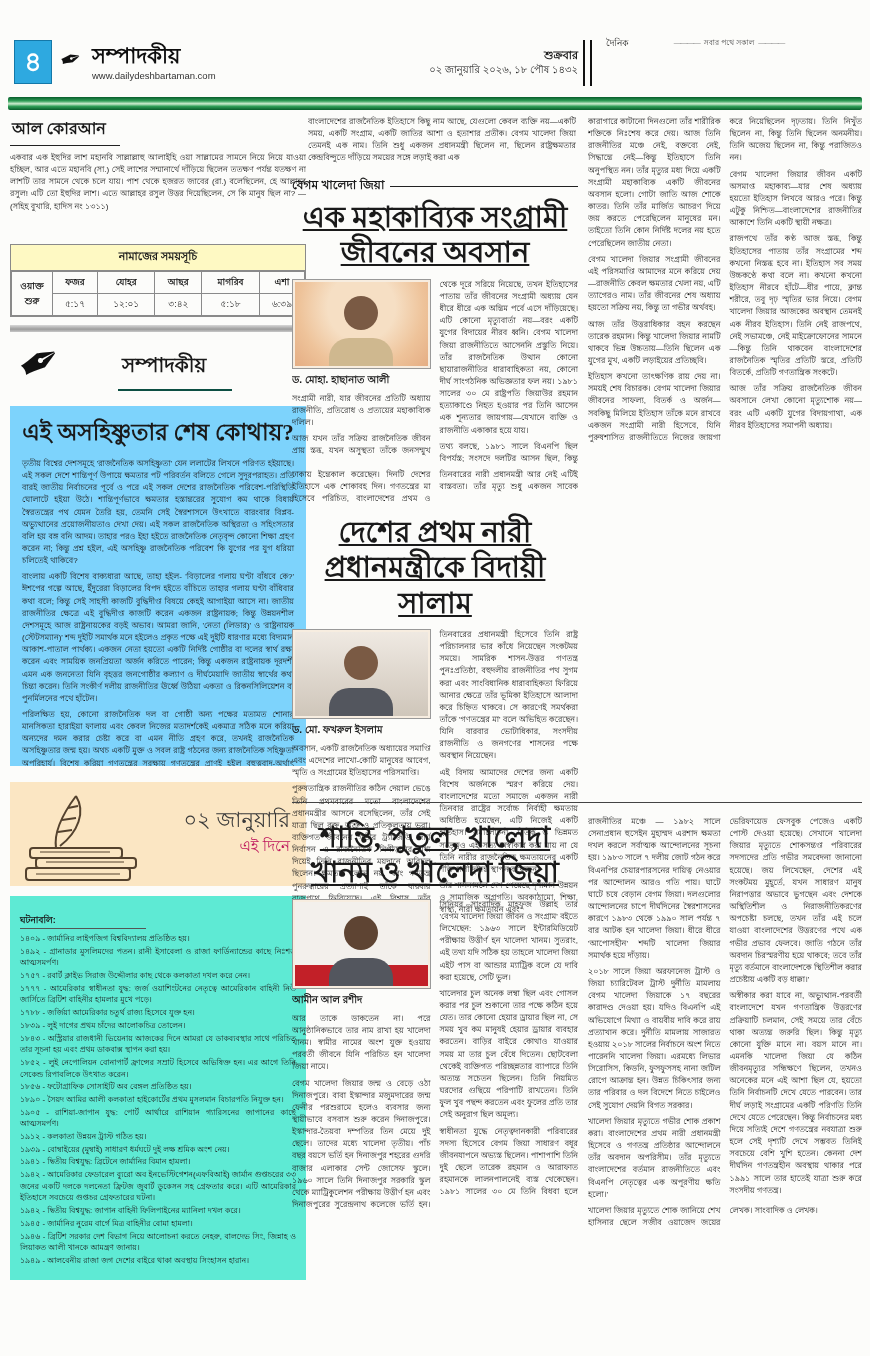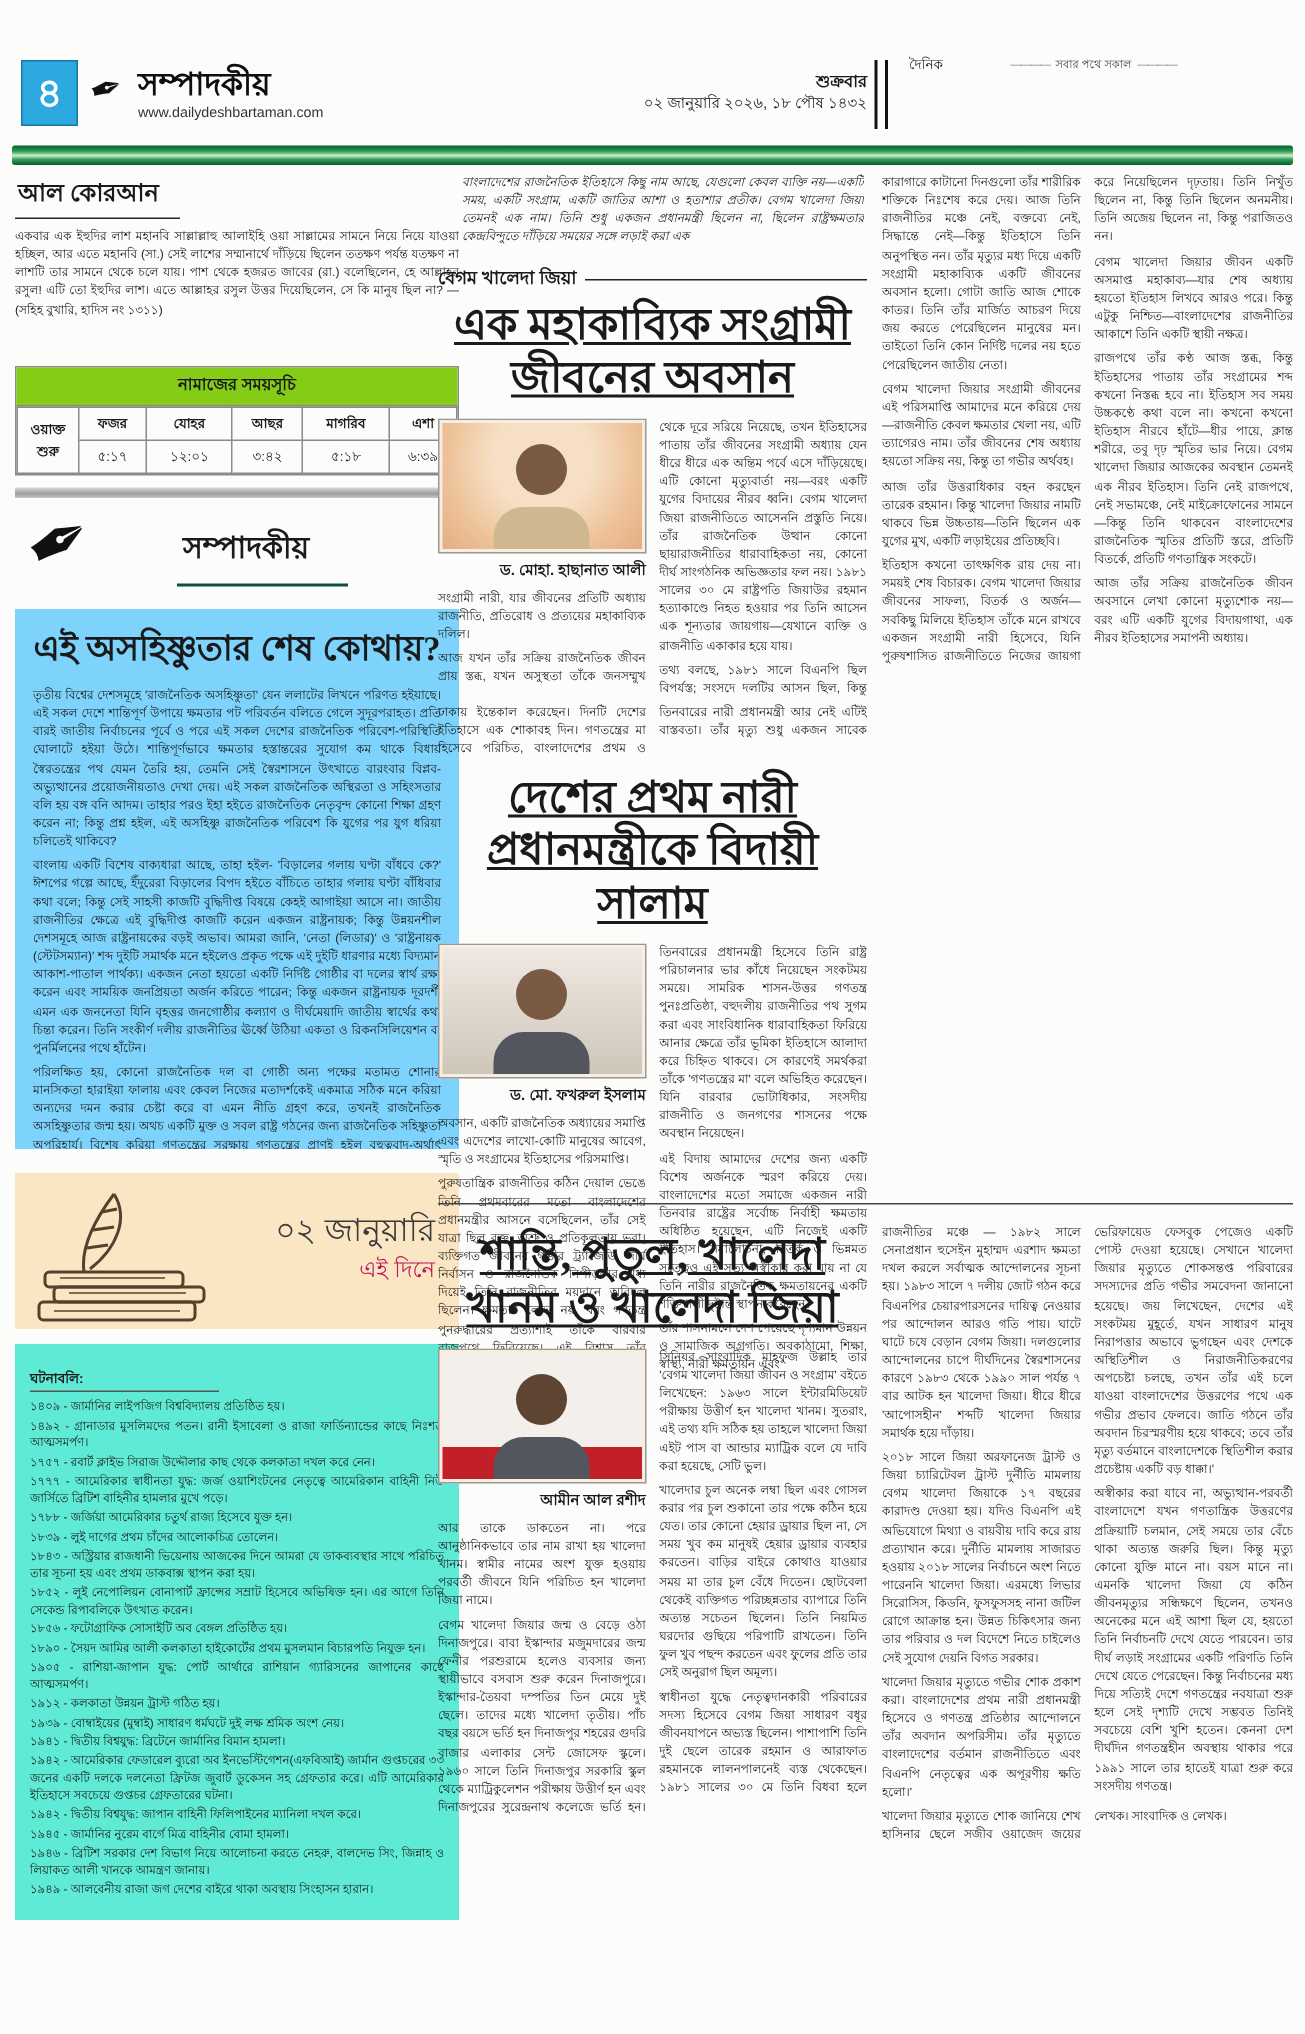--- a/index.html
+++ b/index.html
@@ -32,61 +32,61 @@
     background:linear-gradient(180deg,#085c2b 0%,#2f9e57 30%,#cdeccf 52%,#2f9e57 72%,#085c2b 100%);}
   
   .bp{font-size:8px;line-height:1.52;text-align:justify;margin:0 0 4px 0;}
   .plist{display:contents;}
   
   .colL{position:absolute;left:10px;top:116px;width:296px;}
   .quran-h{font-size:16px;font-weight:bold;border-bottom:1.5px solid #222;display:inline-block;
            padding:0 14px 2px 2px;font-family:"Liberation Serif","DejaVu Serif",serif;}
   .quran-t{margin-top:6px;height:88px;overflow:hidden;}
   .pt{margin-top:4px;border:1px solid #8a8a8a;}
-  .pt-title{font-size:11px;font-weight:bold;text-align:center;padding:3px 0;border-bottom:1px solid #8a8a8a;background:#84cc16;}
+  .pt-title{font-size:11px;font-weight:bold;text-align:center;padding:3px 0;border-bottom:1px solid #8a8a8a;background:#fef9c3;}
   table.ptt{width:100%;border-collapse:collapse;}
   table.ptt td,table.ptt th{border:1px solid #8a8a8a;font-size:9px;text-align:center;padding:3px 0;}
   table.ptt .lbl{font-weight:bold;width:40px;}
   .graybar{height:7px;margin:8px 0 6px 0;background:linear-gradient(180deg,#d8d8d8,#9c9c9c 60%,#c8c8c8);}
   .edbrand{position:relative;height:64px;}
   .edbrand .bigpen{position:absolute;left:8px;top:-6px;font-size:52px;transform:rotate(-30deg);color:#111;}
   .edbrand .edt{position:absolute;left:108px;top:12px;font-size:20px;font-weight:bold;
                 font-family:"Liberation Serif","DejaVu Serif",serif;border-bottom:2px solid #0d4f43;padding:0 26px 6px 4px;}
   .edbox{margin-top:4px;background:#7dd3fc;padding:12px 12px;height:336px;overflow:hidden;}
   .edbox h2{margin:0 0 10px 0;font-size:23px;line-height:1.3;text-align:center;font-weight:bold;
             font-family:"Liberation Serif","DejaVu Serif",serif;}
   .daybox{position:relative;margin-top:16px;height:104px;background:#fbe6c3;overflow:hidden;}
   .daybox svg{position:absolute;left:6px;top:4px;}
   .daybox .dd1{position:absolute;right:16px;top:22px;font-size:21px;color:#3a3a3a;}
   .daybox .dd2{position:absolute;right:16px;top:52px;font-size:15px;color:#be185d;}
   .evbox{margin-top:10px;background:#5eead4;padding:13px 10px;height:358px;overflow:hidden;}
   .evhead{font-size:9px;font-weight:bold;border-bottom:1px solid #555;display:inline-block;padding-right:90px;margin-bottom:4px;}
   .evbox p{font-size:7.8px;line-height:1.5;text-align:justify;margin:0 0 1px 0;}
   
   .colM{position:absolute;left:292px;top:116px;width:286px;}
-  .a1-intro{margin-left:16px;width:268px;height:56px;overflow:hidden;font-style:italic;}
+  .a1-intro{margin-left:16px;width:268px;height:56px;overflow:hidden;}
   .kicker{display:flex;align-items:center;font-size:12px;font-weight:bold;margin:4px 0 2px 0;}
   .kicker::after{content:"";flex:1;border-top:1.5px solid #222;margin-left:6px;}
   .hl{font-size:29px;font-weight:bold;text-align:center;line-height:1.22;margin:4px 0 8px 0;
       font-family:"Liberation Serif","DejaVu Serif",serif;text-decoration:underline;}
   .flow{column-count:2;column-gap:9px;overflow:hidden;}
   .f1{height:190px;} .f2{height:316px;} .f3{height:318px;}
   figure.ph{margin:0 0 4px 0;break-inside:avoid;width:100%;}
   .frame{border:1px solid #999;background:#f7ede0;padding:2px;}
   .port{position:relative;height:84px;overflow:hidden;}
   .p1{background:radial-gradient(circle at 50% 30%,#f6dfc4 0 38%,#eec39a 70%,#e5ad83);}
   .p2{background:linear-gradient(180deg,#efe9e2,#cfc6ba);}
   .p3{background:linear-gradient(180deg,#f3f0ec 75%,#c22028 75%);}
   .port::before{content:"";position:absolute;left:50%;top:14px;width:34px;height:34px;margin-left:-17px;
                 border-radius:50%;background:#7a5a44;}
   .p3::before{background:#5e4433;}
   .port::after{content:"";position:absolute;left:50%;bottom:-6px;width:64px;height:34px;margin-left:-32px;
                border-radius:20px 20px 0 0;background:#53565e;}
   .p1::after{background:#cfb88f;}
-  figcaption{font-size:10px;font-weight:bold;text-align:right;margin-top:3px;}
+  figcaption{font-size:10px;font-weight:bold;text-align:left;margin-top:3px;}
   .pre2{height:42px;overflow:hidden;column-count:2;column-gap:9px;}
   .divider{position:absolute;left:292px;top:802px;width:570px;border-top:1.5px solid #444;}
   
   .colR{position:absolute;left:588px;top:116px;width:274px;}
   .rtop{height:676px;overflow:hidden;column-count:2;column-gap:9px;}
   .rbot{position:absolute;left:588px;top:816px;width:274px;height:500px;overflow:hidden;
         column-count:2;column-gap:9px;}
   .mbot{position:absolute;left:292px;top:816px;width:286px;}
   .sig{font-size:8px;margin-top:8px;}
 </style>

